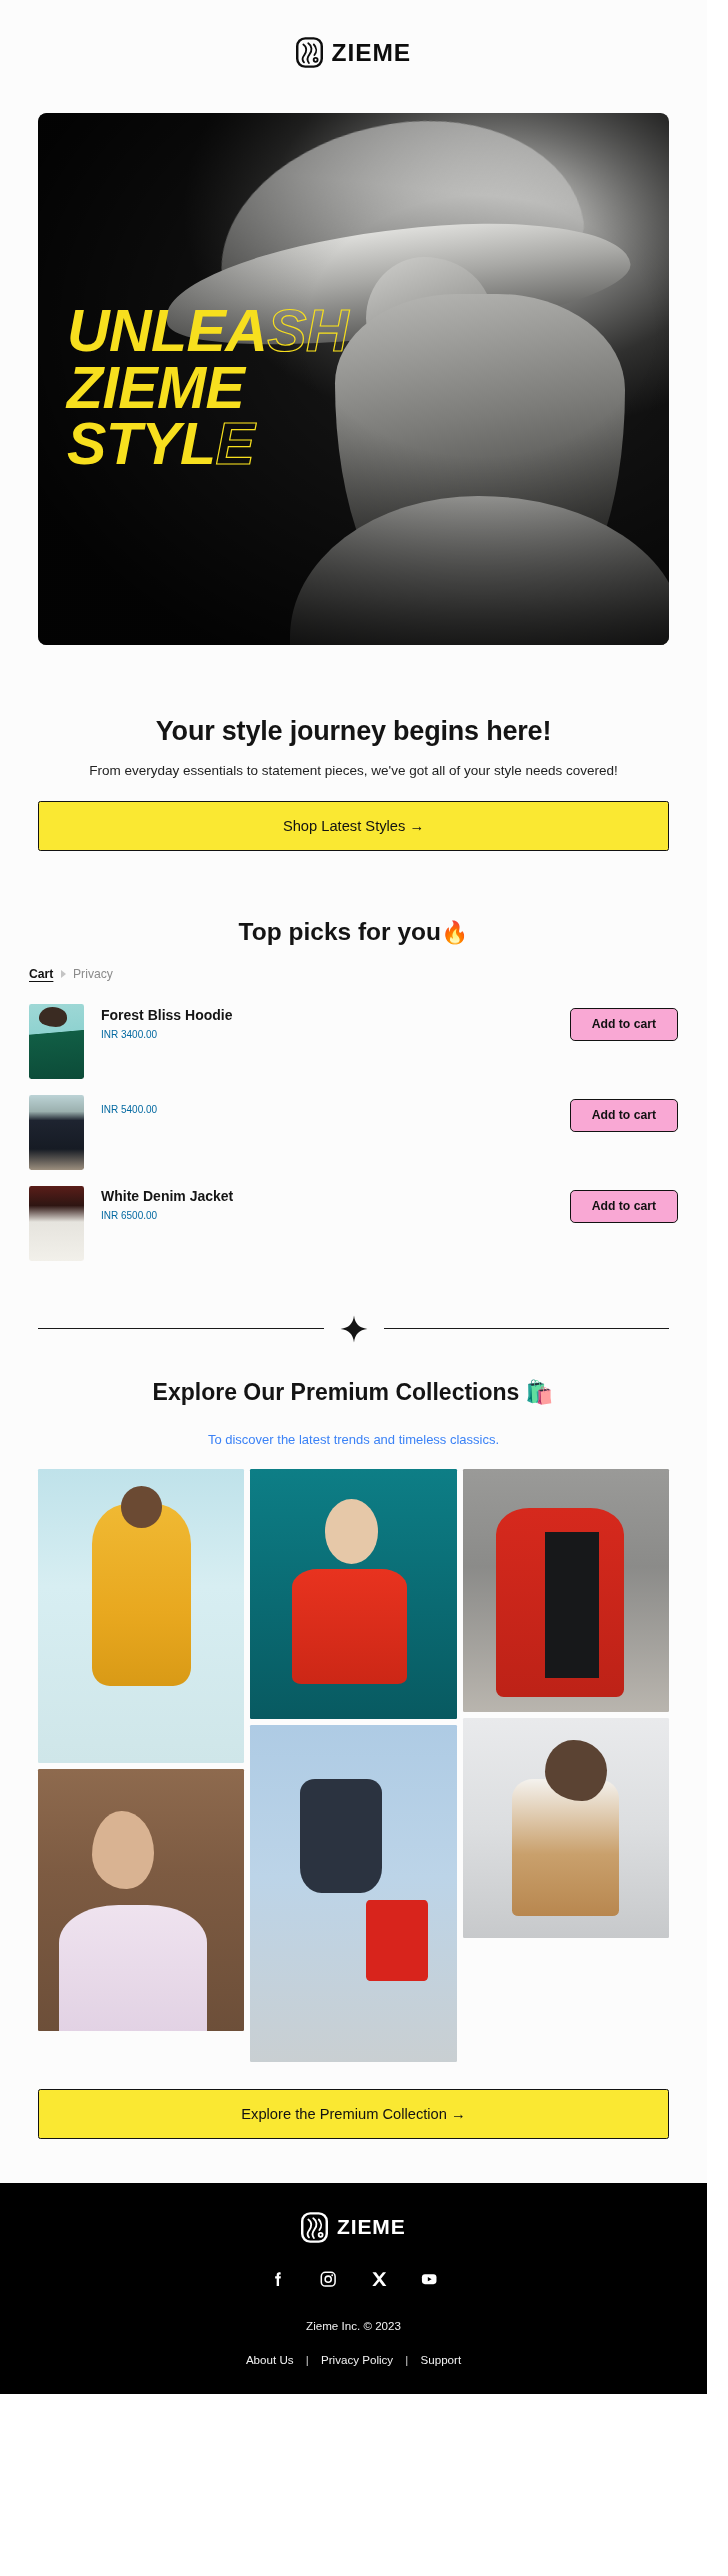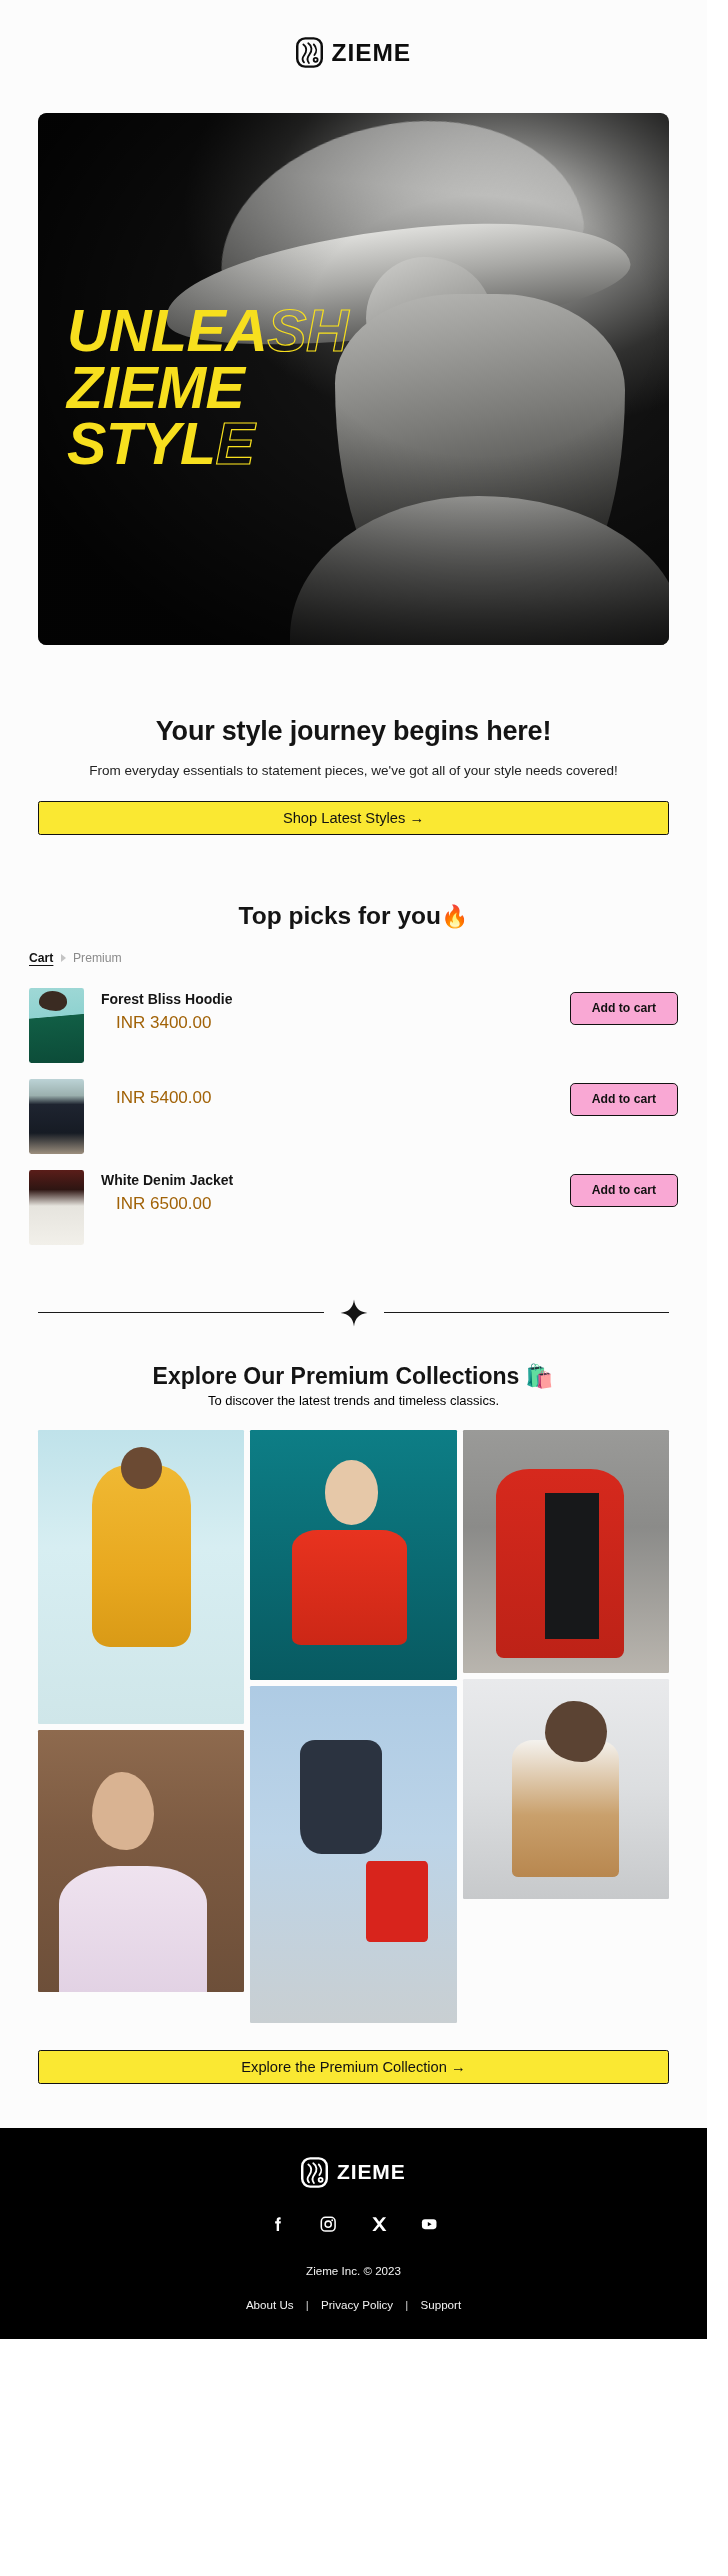--- a/index.html
+++ b/index.html
@@ -123,21 +123,21 @@
     margin-right: auto;
   }
 
   .cta-wrap { padding: 21px 38px 0; }
   .cta {
     display: block;
     width: 100%;
     background: #FAE832;
     border: 1.8px solid #121212;
     border-radius: 2.4px;
-    padding: 8px 0;
+    padding: 16px 0;
     font-size: 14.7px;
     font-weight: 400;
     color: #121212;
     cursor: pointer;
     font-family: "Liberation Sans", sans-serif;
   }
 
   
   .section-gap { height: 67px; }
   .picks-title {
@@ -189,23 +189,22 @@
   .thumb .p3 { position:absolute; inset:0; background: linear-gradient(180deg,#5a1d19 0%,#2e1512 26%,#e6e4de 48%,#f2f0ea 100%); }
 
   .prod-info { margin-left: 17px; flex: 1; padding-top: 2.4px; }
   .prod-name {
     font-size: 14px;
     font-weight: 700;
     color: #151515;
   }
   .prod-price {
     margin-top: 6.1px;
-    font-size: 17px;
-    color: #a16207;
-    margin-left: 15px;
+    font-size: 10px;
+    color: #0369a1;
   }
   .add-btn {
     flex: 0 0 auto;
     margin-top: 3.7px;
     background: #f9a8d4;
     border: 1.5px solid #121212;
     border-radius: 4.9px;
     padding: 8.6px 21px;
     font-size: 12.2px;
     font-weight: 700;
@@ -226,23 +225,23 @@
   .sparkle { width: 28px; height: 28px; flex: 0 0 28px; }
 
   
   .coll-head { padding: 36px 24.5px 0; text-align: center; }
   .coll-head h2 {
     font-size: 23px;
     font-weight: 700;
     color: #141414;
   }
   .coll-head p {
-    margin-top: 3px;
+    margin-top: 26px;
     font-size: 13px;
-    color: #000000;
+    color: #3b82f6;
   }
 
   .gallery {
     padding: 22px 38px 0;
     display: flex;
     gap: 6.1px;
     align-items: flex-start;
   }
   .gcol { display: flex; flex-direction: column; gap: 6.1px; flex: 1; }
   .gitem { width: 100%; border-radius: 1.2px; overflow: hidden; position: relative; }
@@ -349,21 +348,21 @@
     <button class="cta">Shop Latest Styles  →</button>
   </div>
 
   <div class="section-gap"></div>
 
   <div class="picks-title"><span>Top picks for you</span><span class="emoji">🔥</span></div>
 
   <div class="breadcrumb">
     <span class="crumb-active">Cart</span>
     <span class="crumb-sep"></span>
-    <span class="crumb-next">Premium</span>
+    <span class="crumb-next">Privacy</span>
   </div>
 
   <div class="product-list">
 
     <div class="product-row">
       <div class="thumb">
           <div class="p1"></div>
         </div>
       <div class="prod-info">
         <div class="prod-name">Forest Bliss Hoodie</div>

